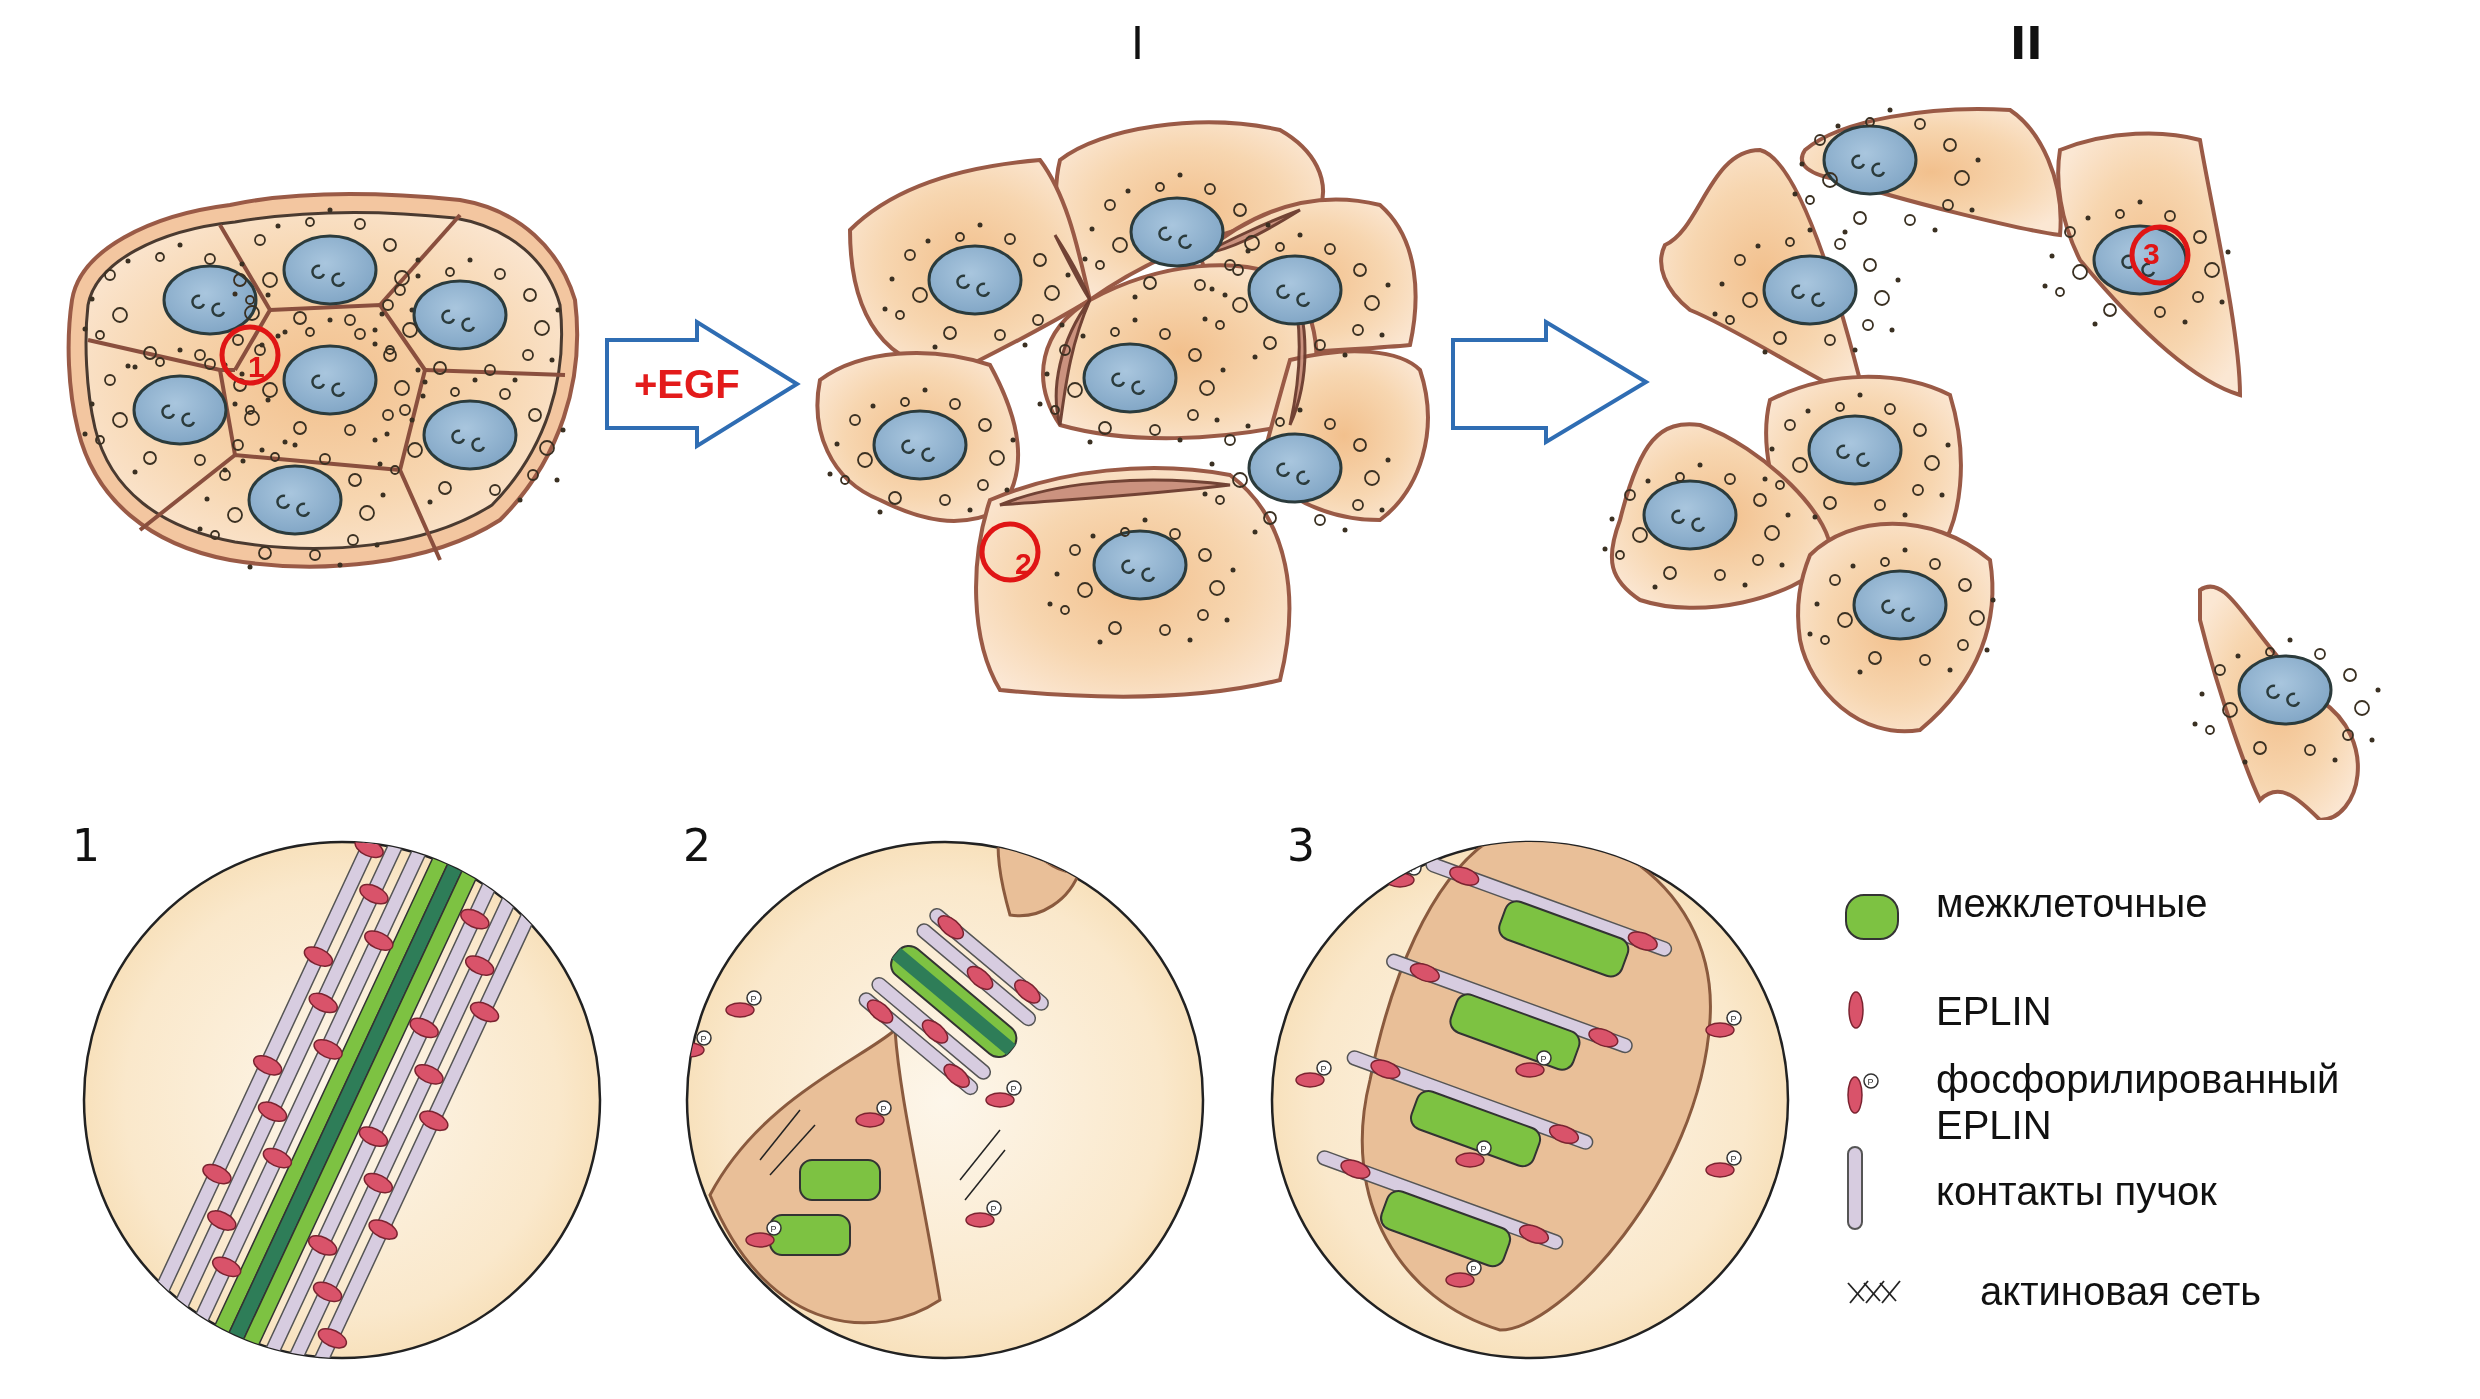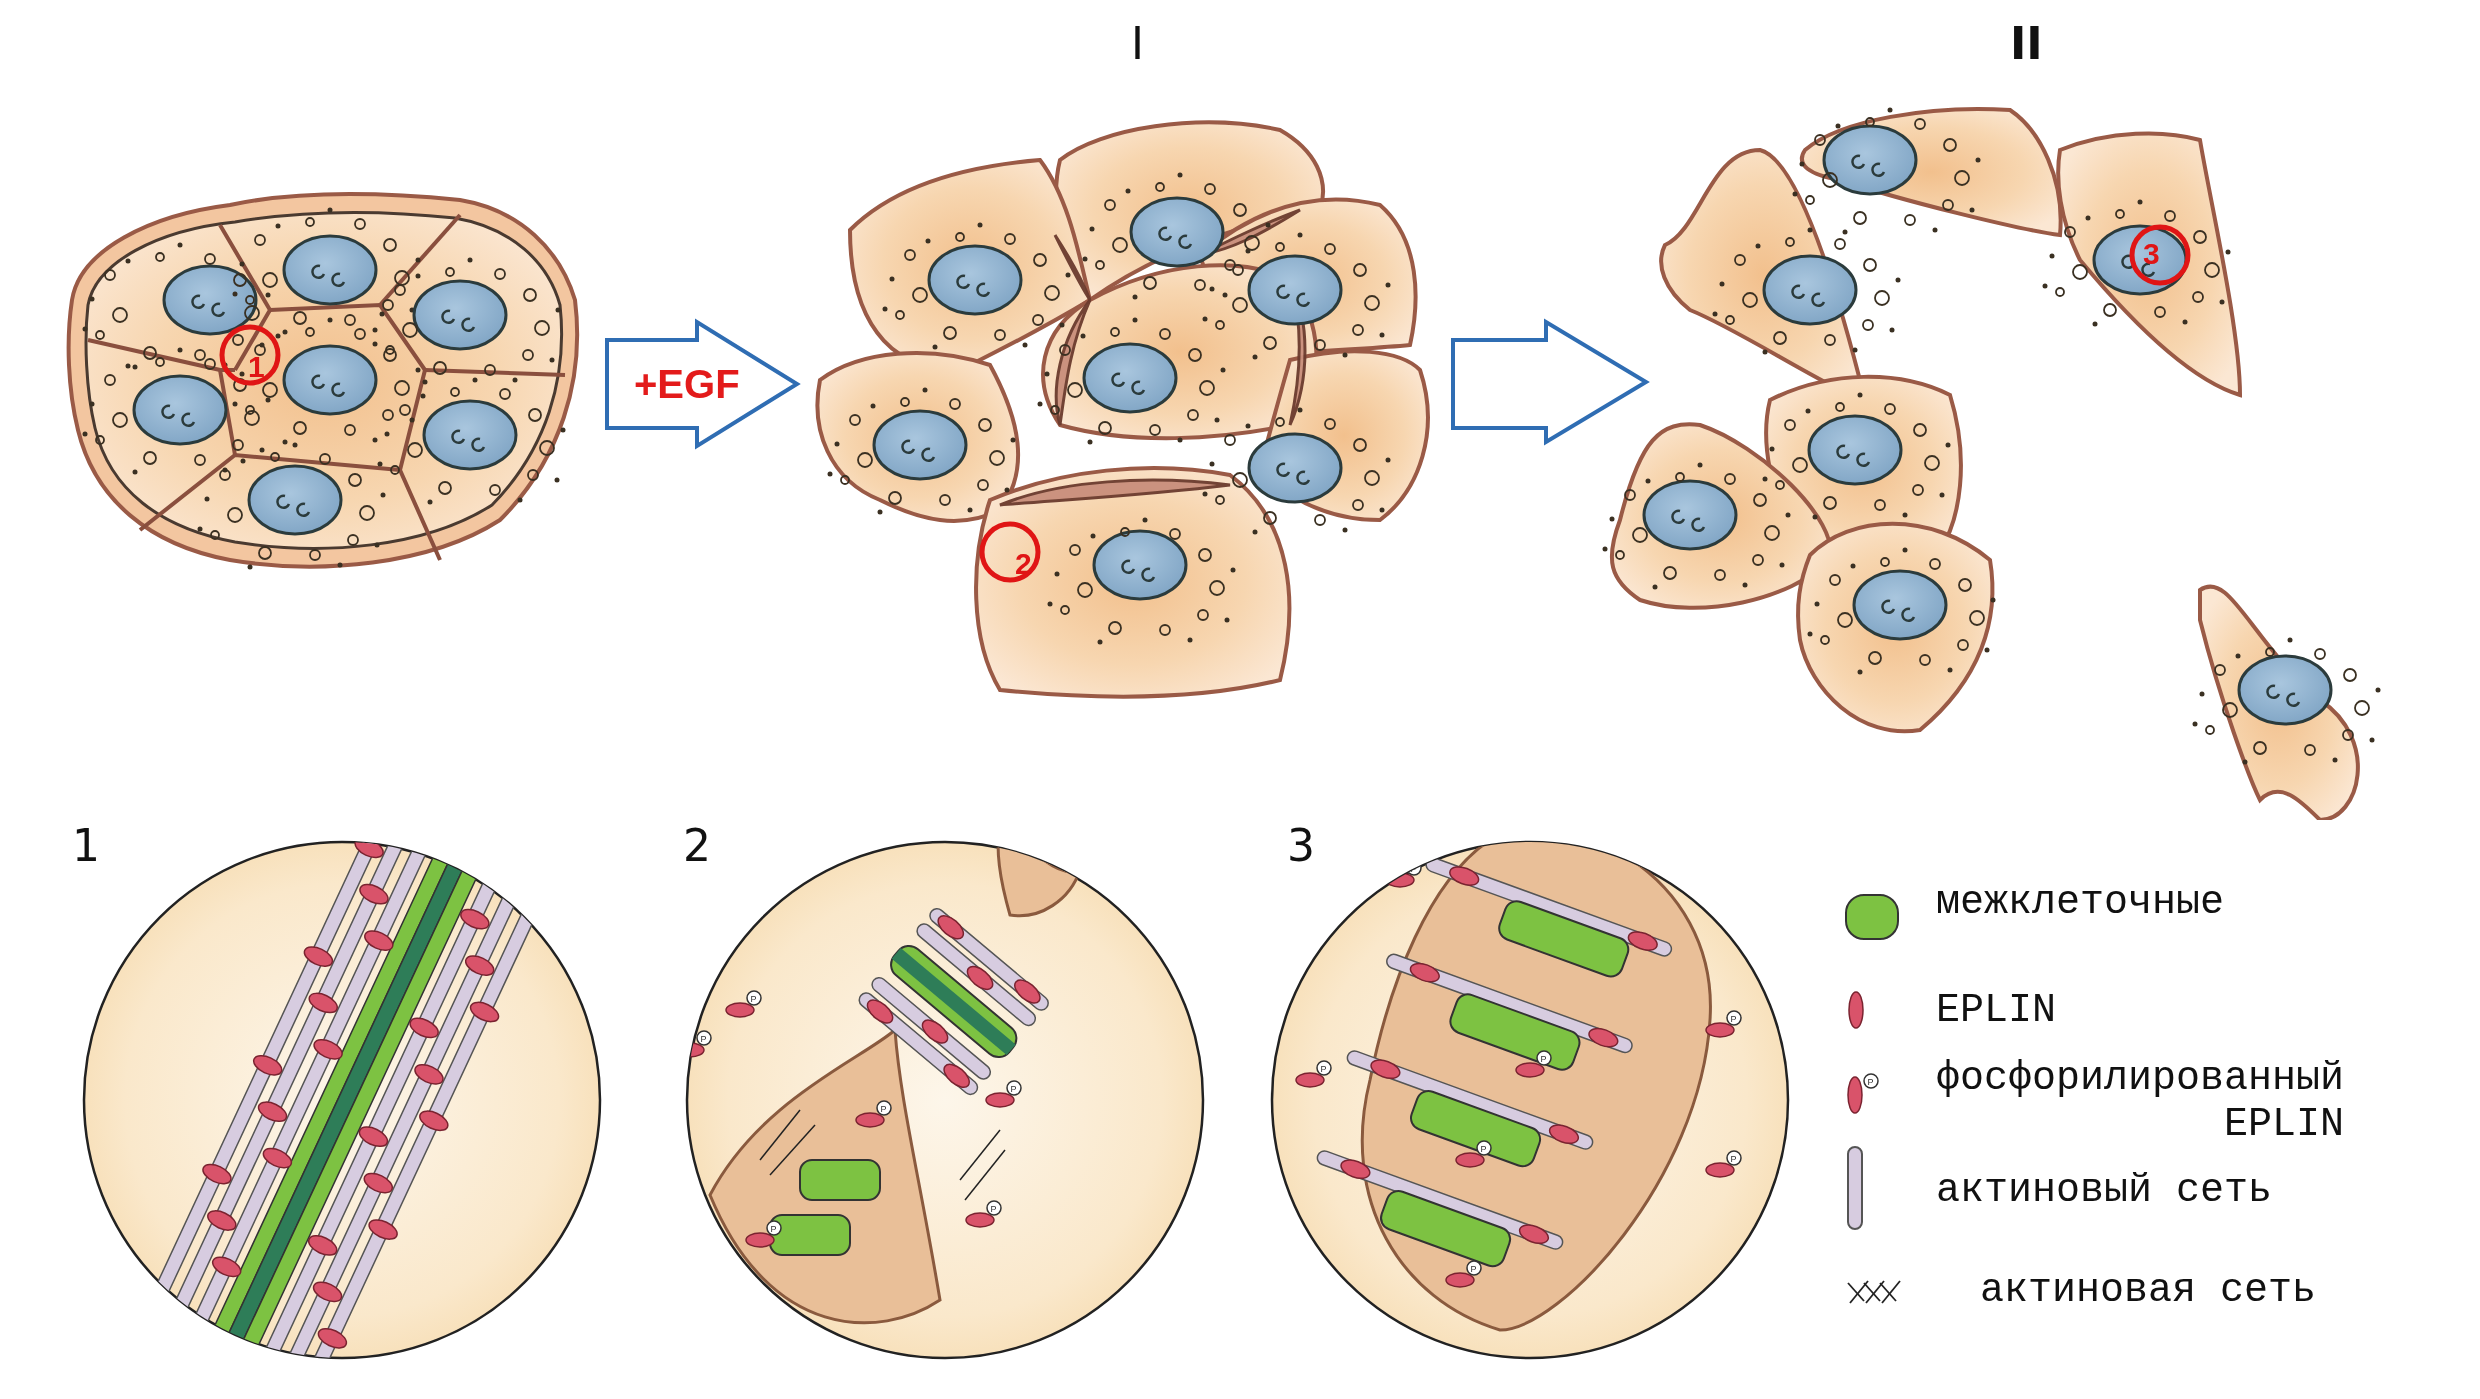--- a/index.html
+++ b/index.html
@@ -2,21 +2,21 @@
 <html><head>
 <meta charset="utf-8">
 <style>
   html,body{margin:0;padding:0;background:#ffffff;}
   body{width:2480px;height:1399px;position:relative;overflow:hidden;font-family:"DejaVu Sans","Liberation Sans",sans-serif;}
   svg{position:absolute;left:0;top:0;}
   .stage-label{position:absolute;font-size:44px;color:#111;font-family:"DejaVu Sans",sans-serif;}
   .panel-num{position:absolute;font-size:44px;color:#111;font-family:"DejaVu Sans",sans-serif;}
   .egf{font-family:"Liberation Sans",sans-serif;font-weight:bold;font-size:40px;fill:#e31b1b;}
   .marker-text{font-family:"Liberation Sans",sans-serif;font-weight:bold;font-size:30px;fill:#e01515;}
-  .legend-text{position:absolute;font-size:40px;line-height:46px;color:#111;font-family:Liberation Mono, monospace;text-align:right;}
+  .legend-text{position:absolute;font-size:40px;line-height:46px;color:#111;font-family:Liberation Sans, sans-serif;}
 </style>
 </head>
 <body>
 
 <div class="stage-label" style="left:1131px;top:18px;">I</div>
 <div class="stage-label" style="left:2010px;top:18px;font-weight:bold;">II</div>
 
 <svg width="2480" height="820" viewBox="0 0 2480 820">
   <defs>
     <radialGradient id="cyto" cx="50%" cy="50%" r="60%">
@@ -381,17 +381,17 @@
   <div>межклеточные</div>
 </div>
 <div class="legend-text" style="left:1936px;top:988px;">
   <div>EPLIN</div>
 </div>
 <div class="legend-text" style="left:1936px;top:1056px;">
   <div>фосфорилированный</div>
   <div>EPLIN</div>
 </div>
 <div class="legend-text" style="left:1936px;top:1168px;">
-  <div>актиновый сеть</div>
+  <div>контакты пучок</div>
 </div>
 <div class="legend-text" style="left:1980px;top:1268px;">
   <div>актиновая сеть</div>
 </div>
 
 </body></html>

